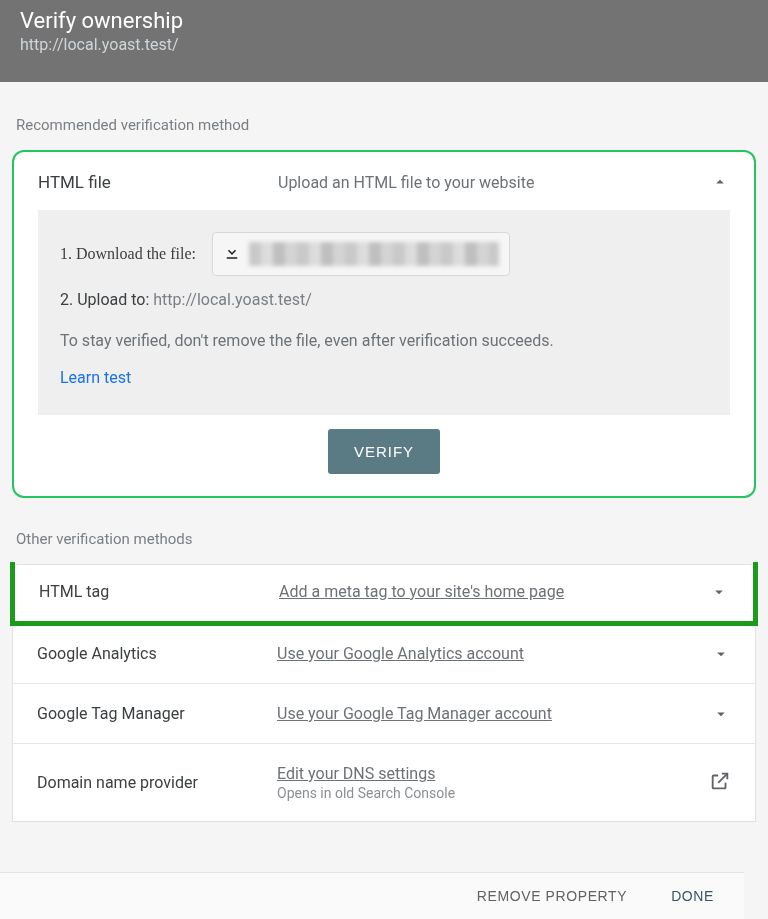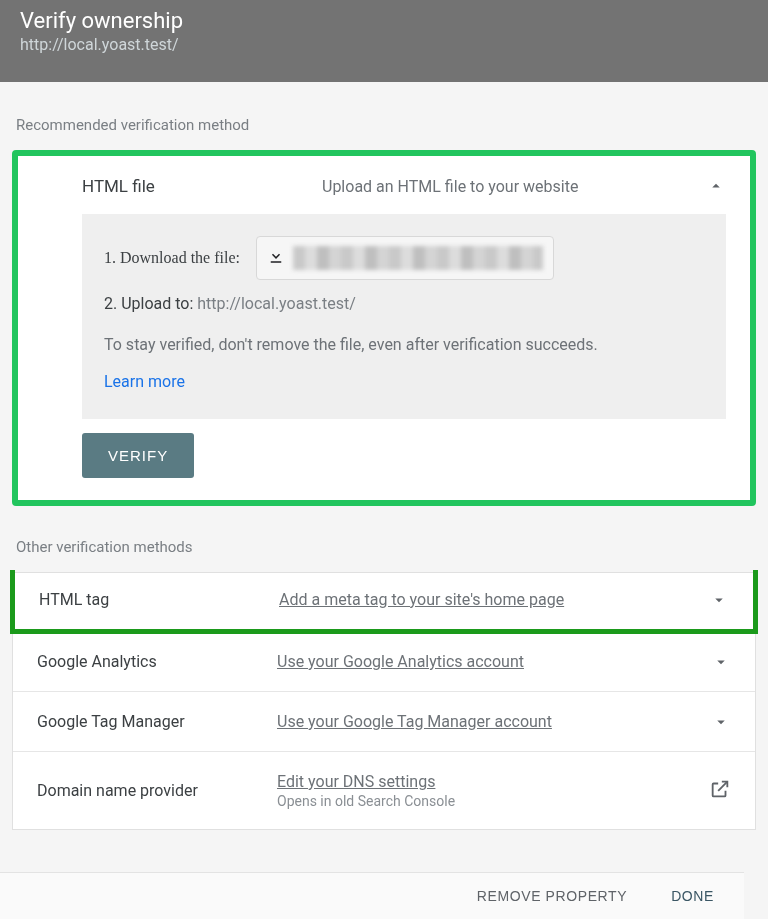--- a/index.html
+++ b/index.html
@@ -27,23 +27,22 @@
     margin-top:2px;
   }
   .content { padding:22px 12px 80px 12px; }
   .section-label {
     font-size:15px;
     color:#7a7f84;
     padding:12px 4px 16px 4px;
   }
   .card {
     background:#fff;
-    border:6px solid #22c55e;
-    border-radius:4px;
-    padding-left:40px;
+    border:2px solid #22c55e;
+    border-radius:12px;
   }
   .card-head {
     display:flex;
     align-items:center;
     padding:20px 24px 18px 24px;
   }
   .card-head .method-name {
     width:240px;
     font-size:17px;
     color:#3c4043;
@@ -92,21 +91,21 @@
   }
   .learn-more {
     color:#1a73e8;
     font-size:16px;
     cursor:pointer;
     display:inline-block;
     margin-bottom:6px;
   }
   .verify-row {
     display:flex;
-    justify-content:flex-start;
+    justify-content:center;
     padding:14px 24px 22px 24px;
   }
   .verify-btn {
     background:#5a7b83;
     color:#fff;
     border:none;
     border-radius:3px;
     font-size:15px;
     letter-spacing:1px;
     padding:14px 26px;
@@ -204,21 +203,21 @@
               </svg>
           </span>
           <span class="blur-strip"></span>
         </span>
       </div>
       <div class="step-row">
         <span>2. Upload to:</span>&nbsp;
         <span class="upload-target">http://local.yoast.test/</span>
       </div>
       <div class="note">To stay verified, don't remove the file, even after verification succeeds.</div>
-      <a class="learn-more">Learn more</a>
+      <a class="learn-more">Learn test</a>
     </div>
 
     <div class="verify-row">
       <button class="verify-btn">VERIFY</button>
     </div>
   </div>
 
   <div class="section-label" style="padding-top:32px">Other verification methods</div>
 
   <div class="methods-list">

